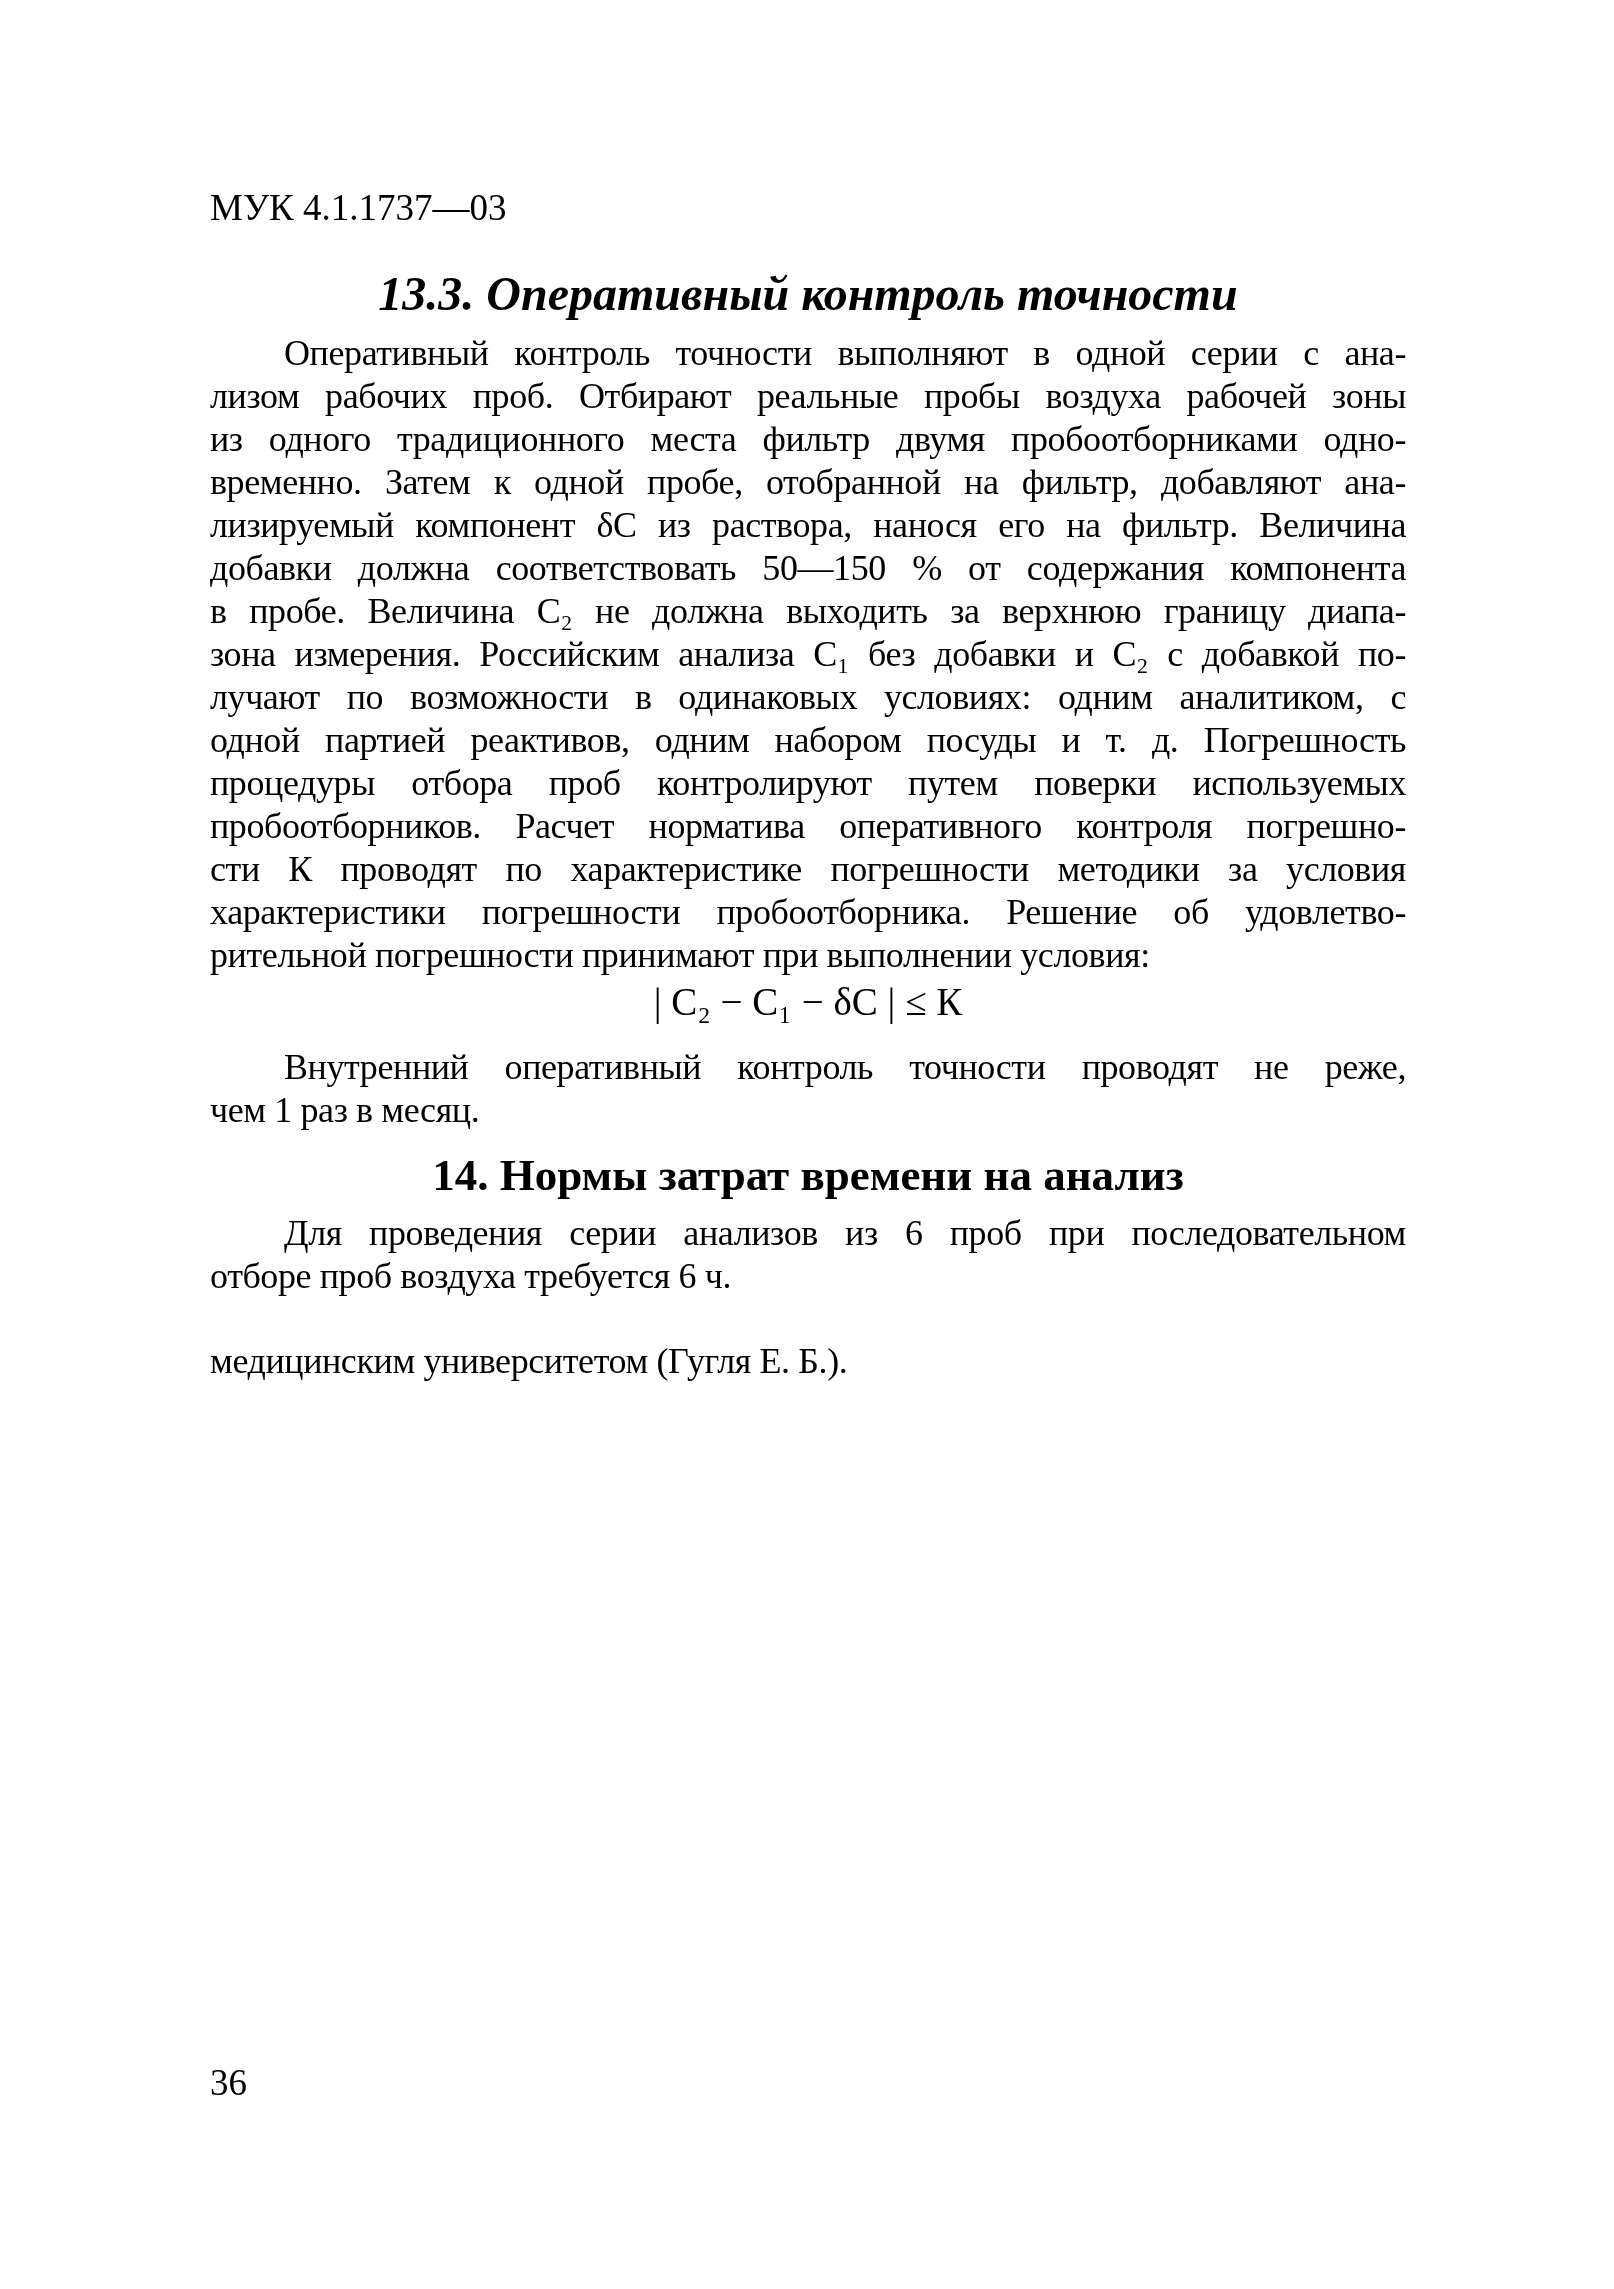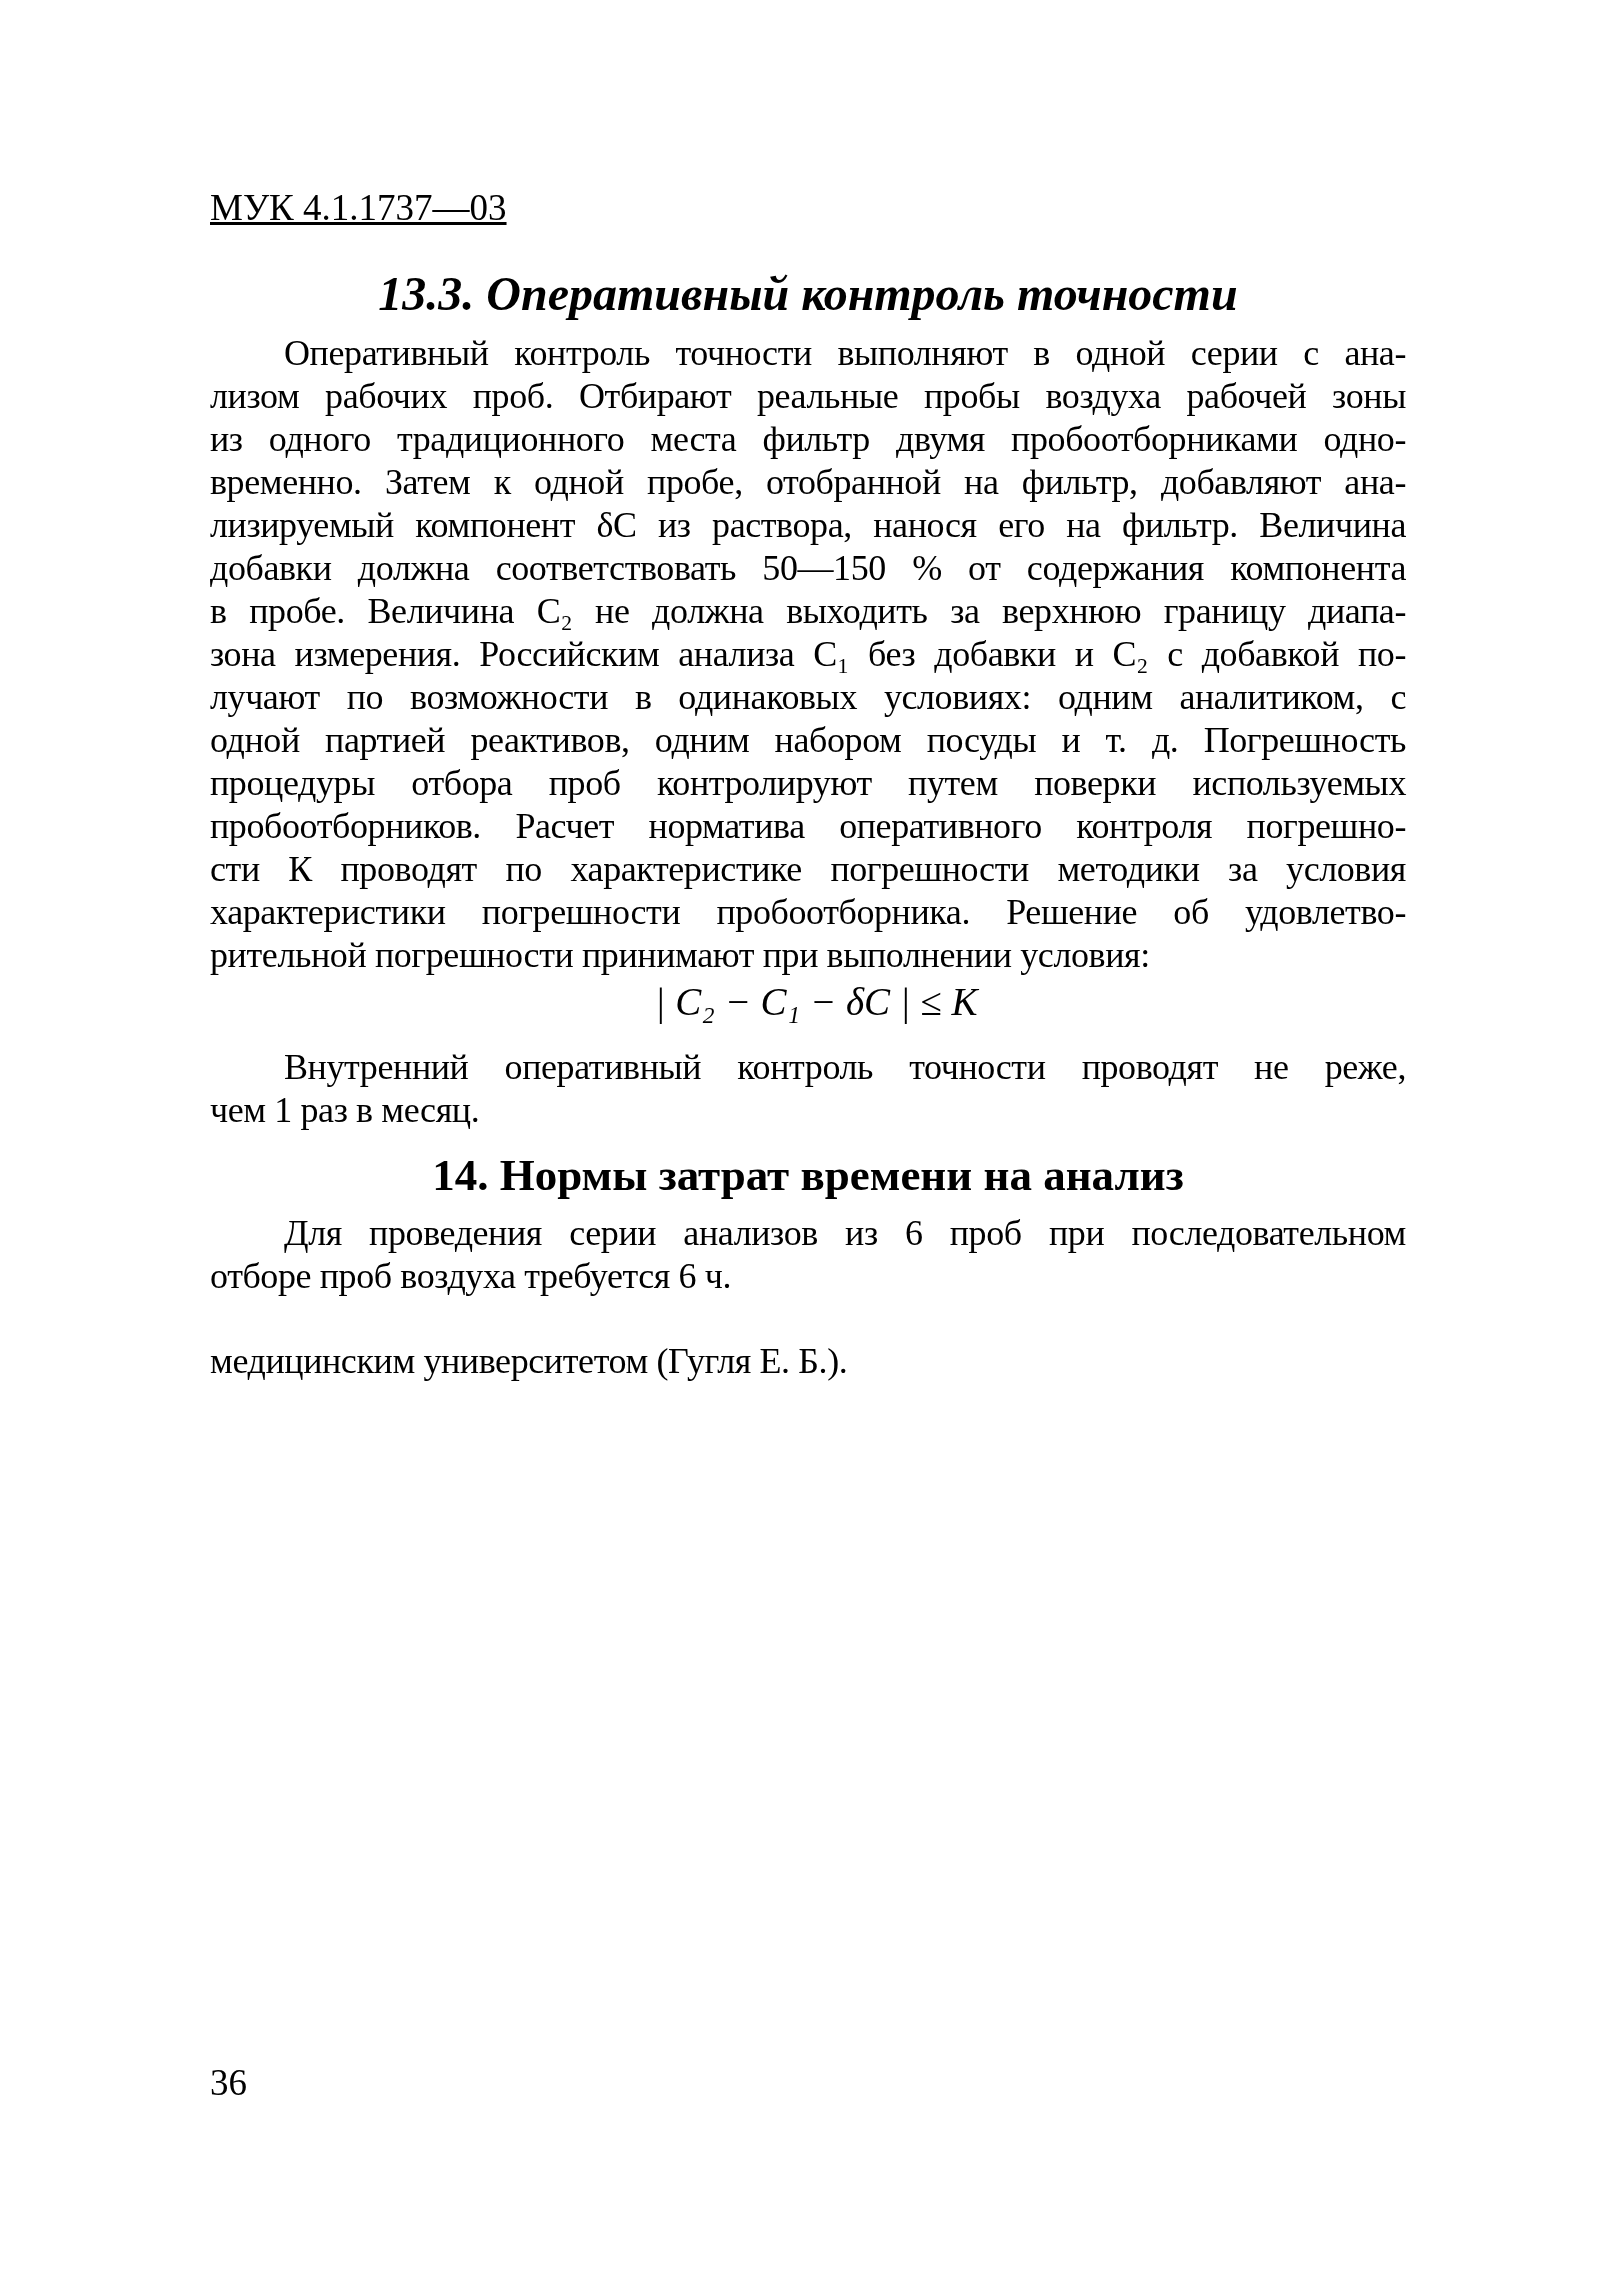--- a/index.html
+++ b/index.html
@@ -23,21 +23,20 @@
     width: 1196px;
     height: 100%;
   }
   .doc-code {
     position: absolute;
     top: 186px;
     left: 0;
     font-size: 37px;
     line-height: 43px;
     white-space: nowrap;
-    text-decoration: underline;
   }
   .heading-italic {
     position: absolute;
     left: 0;
     width: 100%;
     text-align: center;
     font-size: 48px;
     line-height: 43px;
     font-weight: bold;
     font-style: italic;
@@ -65,26 +64,25 @@
     white-space: normal;
   }
   .line.first {
     text-indent: 74px;
   }
   .line.last {
     text-align-last: left;
   }
   .formula {
     position: absolute;
-    left: 8px;
+    left: 0;
     width: 100%;
     text-align: center;
     font-size: 39px;
     line-height: 43px;
-    font-style: italic;
   }
   .page-number {
     position: absolute;
     top: 2061px;
     left: 210px;
     font-size: 37px;
     line-height: 43px;
   }
 </style>
 </head>

